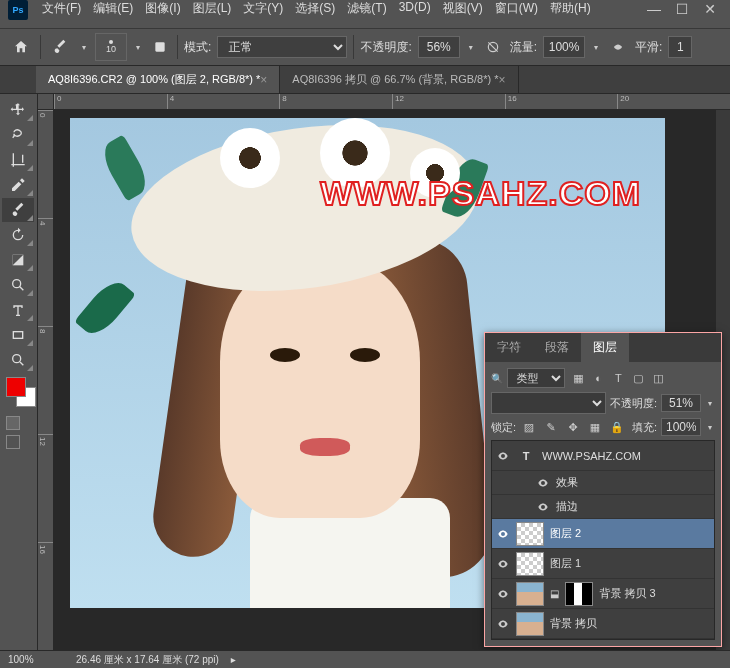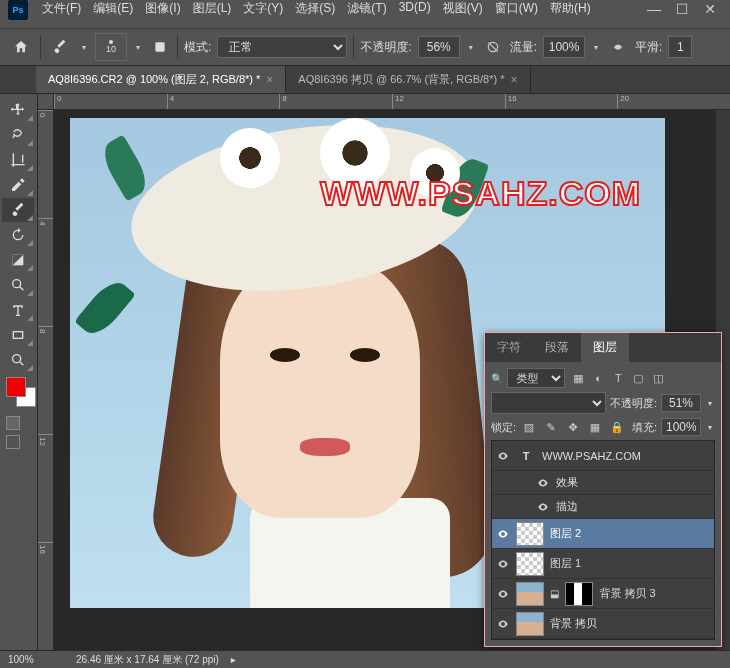--- a/index.html
+++ b/index.html
@@ -20,21 +20,21 @@
     .brush-dot { width: 4px; height: 4px; background: #ddd; border-radius: 50%; }
     .opt-sep { width: 1px; height: 24px; background: #383838; }
     .opt-label { color: #ddd; font-size: 12px; }
     .opt-select { background: #3f3f3f; border: 1px solid #666; color: #ddd; font-size: 12px; padding: 2px 20px 2px 6px; height: 22px; }
     .opt-input { background: #3f3f3f; border: 1px solid #666; color: #ddd; font-size: 12px; width: 42px; height: 22px; padding: 0 4px; text-align: center; }
     .opt-btn { width: 22px; height: 22px; display: flex; align-items: center; justify-content: center; color: #ccc; border: 1px solid transparent; }
     .dd-arrow { color: #ccc; font-size: 8px; padding: 0 3px; }
     
     
     .doc-tabs { height: 28px; background: #3f3f3f; display: flex; align-items: stretch; padding-left: 36px; border-bottom: 1px solid #282828; }
-    .doc-tab { padding: 0 12px; font-size: 11px; color: #bbb; display: flex; align-items: center; gap: 6px; border-right: 1px solid #282828; }
+    .doc-tab { padding: 0 12px; font-size: 11px; color: #bbb; display: flex; align-items: center; border-right: 1px solid #282828; }
     .doc-tab.active { background: #535353; color: #fff; }
     .tab-close { color: #999; font-size: 12px; }
     
     
     .main { display: flex; height: 556px; }
     
     
     .tools { width: 38px; background: #535353; padding: 4px 2px; display: grid; grid-template-columns: 1fr 1fr; gap: 1px; align-content: start; border-right: 1px solid #282828; }
     .tool { width: 32px; height: 24px; display: flex; align-items: center; justify-content: center; color: #ddd; font-size: 14px; position: relative; }
     .tool.active { background: #3f3f3f; }

